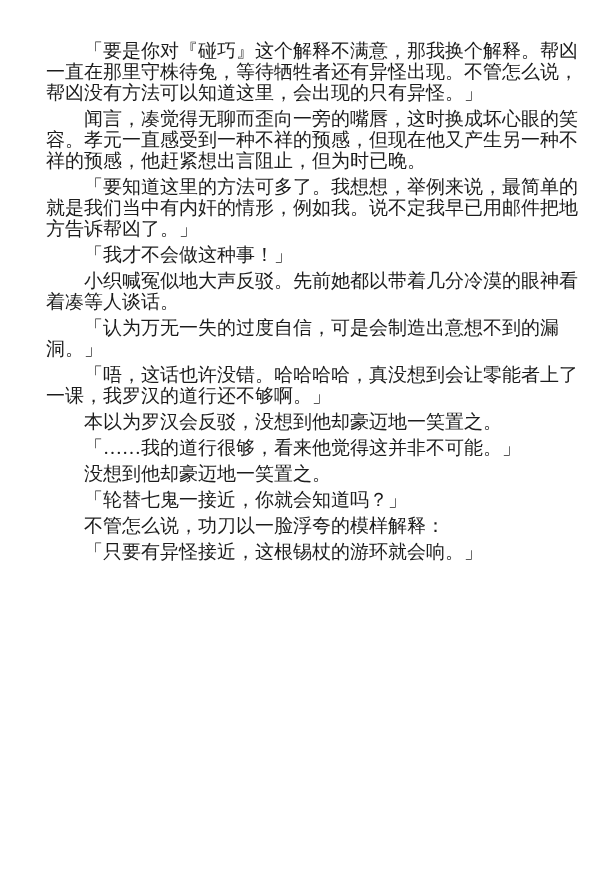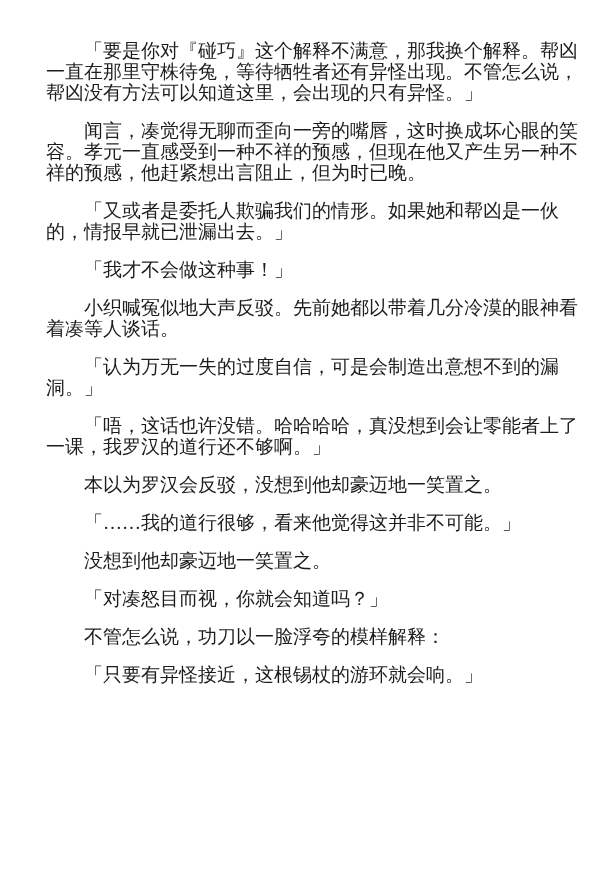--- a/index.html
+++ b/index.html
@@ -21,33 +21,33 @@
     color: #1c1c1c;
     text-align: left;
   }
   .para {
     margin: 0;
     text-indent: 2em;
     word-break: normal;
     overflow-wrap: break-word;
   }
   .para + .para {
-    margin-top: 17px;
+    margin-top: 5px;
   }
 </style>
 </head>
 <body>
 
 <div class="page">
   <p class="para">「要是你对『碰巧』这个解释不满意，那我换个解释。帮凶一直在那里守株待兔，等待牺牲者还有异怪出现。不管怎么说，帮凶没有方法可以知道这里，会出现的只有异怪。」</p>
   <p class="para">闻言，凑觉得无聊而歪向一旁的嘴唇，这时换成坏心眼的笑容。孝元一直感受到一种不祥的预感，但现在他又产生另一种不祥的预感，他赶紧想出言阻止，但为时已晚。</p>
-  <p class="para">「又或者是委托人欺骗我们的情形。如果她和帮凶是一伙的，情报早就已泄漏出去。」</p>
+  <p class="para">「要知道这里的方法可多了。我想想，举例来说，最简单的就是我们当中有内奸的情形，例如我。说不定我早已用邮件把地方告诉帮凶了。」</p>
   <p class="para">「我才不会做这种事！」</p>
   <p class="para">小织喊冤似地大声反驳。先前她都以带着几分冷漠的眼神看着凑等人谈话。</p>
   <p class="para">「认为万无一失的过度自信，可是会制造出意想不到的漏洞。」</p>
   <p class="para">「唔，这话也许没错。哈哈哈哈，真没想到会让零能者上了一课，我罗汉的道行还不够啊。」</p>
   <p class="para">本以为罗汉会反驳，没想到他却豪迈地一笑置之。</p>
   <p class="para">「……我的道行很够，看来他觉得这并非不可能。」</p>
   <p class="para">没想到他却豪迈地一笑置之。</p>
-  <p class="para">「对凑怒目而视，你就会知道吗？」</p>
+  <p class="para">「轮替七鬼一接近，你就会知道吗？」</p>
   <p class="para">不管怎么说，功刀以一脸浮夸的模样解释：</p>
   <p class="para">「只要有异怪接近，这根锡杖的游环就会响。」</p>
 </div>
 
 </body></html>

